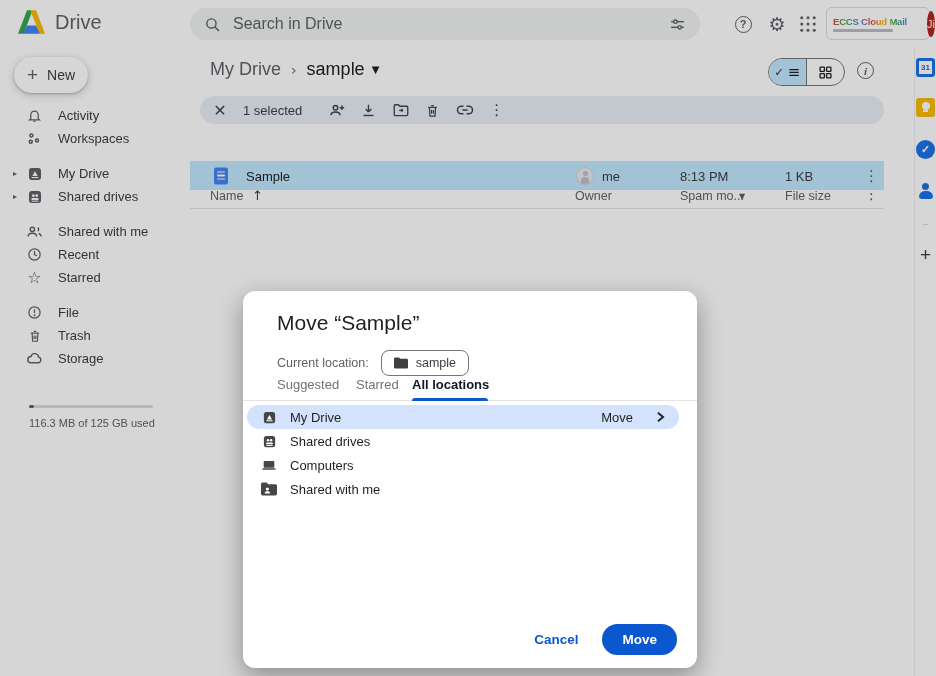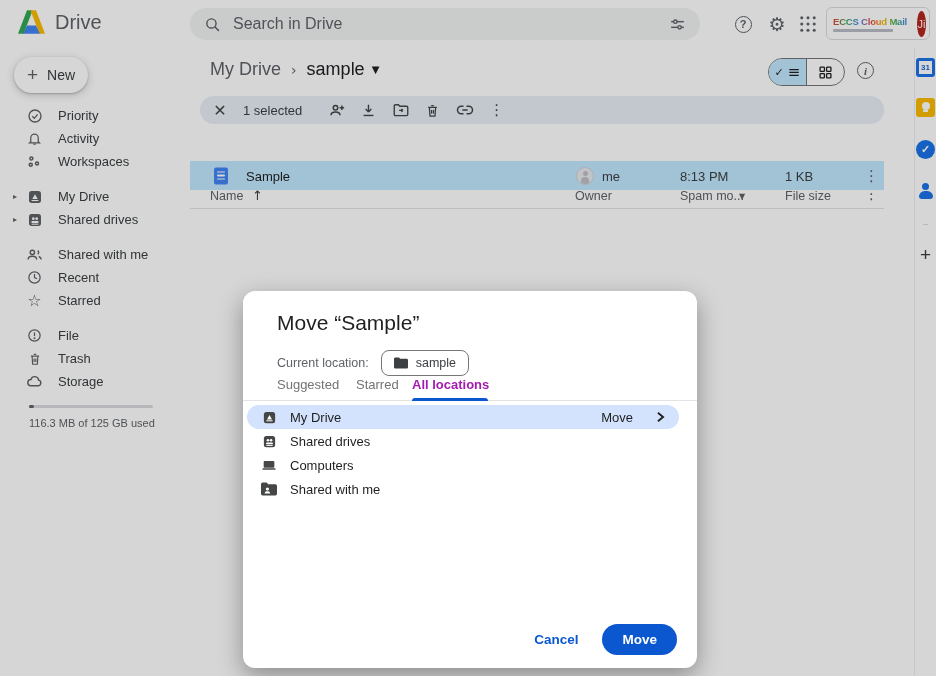--- a/index.html
+++ b/index.html
@@ -11,21 +11,21 @@
   
   .topbar { position:absolute; top:0; left:0; right:0; height:48px; background:#fff;padding-left:44px; }
   .logo-wrap { position:absolute; left:18px; top:10px; display:flex; align-items:center; gap:10px; }
   .logo-wrap svg { width:27px; height:24px; }
   .app-name { font-size:20px; color:#5f6368; }
   .searchbar { position:absolute; left:190px; top:8px; width:510px; height:32px; background:#f1f3f4; border-radius:16px; display:flex; align-items:center; padding:0 14px; gap:12px; }
   .searchbar input { flex:1; border:none; outline:none; background:transparent; font-size:16px; color:#202124; font-family:"Liberation Sans",sans-serif; }
   .searchbar input::placeholder { color:#5f6368; }
   .tb-icon { position:absolute; top:12px; width:24px; height:24px; display:flex; align-items:center; justify-content:center; color:#5f6368; }
   .circle-glyph { width:17px; height:17px; border:1.6px solid #5f6368; border-radius:50%; display:flex; align-items:center; justify-content:center; font-size:11px; color:#5f6368; font-weight:bold; }
-  .account-chip { position:absolute; right:6px; top:7px; width:104px; height:33px; background:#fff; border:1px solid #dadce0; border-radius:6px; display:flex; align-items:center; padding:2px 3px 2px 6px; gap:10px;margin-left:16px; }
+  .account-chip { position:absolute; right:6px; top:7px; width:104px; height:33px; background:#fff; border:1px solid #dadce0; border-radius:6px; display:flex; align-items:center; padding:2px 3px 2px 6px; gap:20px;margin-left:16px; }
   .badge-text { flex:1; display:flex; flex-direction:column; gap:2px; }
   .badge-title { font-size:9.5px; font-weight:bold; letter-spacing:-0.2px; white-space:nowrap;
     background:linear-gradient(90deg,#ea4335 0%,#34a853 18%,#4285f4 36%,#ea4335 52%,#fbbc04 68%,#34a853 84%,#4285f4 100%);
     -webkit-background-clip:text; background-clip:text; color:transparent; }
   .badge-sub { height:3px; width:60px; background:#b9bdc4; border-radius:1px; }
   .avatar { width:26px; height:26px; border-radius:50%; background:#b3261e; color:#fff; font-size:11px; display:flex; align-items:center; justify-content:center; }
 
   
   .sidebar { position:absolute; left:0; top:48px; width:190px; bottom:0; background:#fff; }
   .new-btn { position:absolute; left:14px; top:9px; width:74px; height:36px; background:#fff; border-radius:18px; box-shadow:0 1px 2px rgba(60,64,67,.3),0 2px 6px 2px rgba(60,64,67,.15); display:flex; align-items:center; justify-content:center; gap:9px; font-size:14px; color:#3c4043; cursor:pointer; }
@@ -84,21 +84,21 @@
   
   .scrim { position:absolute; inset:0; background:rgba(0,0,0,0.16); z-index:50; }
   .dialog { position:absolute; left:243px; top:291px; width:454px; height:377px; background:#fff; border-radius:12px; box-shadow:0 8px 24px rgba(0,0,0,.35); z-index:100; }
   .dlg-title { position:absolute; left:34px; top:20px; font-size:21px; color:#1f1f1f; }
   .dlg-loc { position:absolute; left:34px; top:59px; display:flex; align-items:center; gap:12px; }
   .dlg-loc-label { font-size:12.5px; color:#5f6368; }
   .dlg-chip { display:flex; align-items:center; gap:8px; border:1px solid #747775; border-radius:8px; height:26px; padding:0 12px; font-size:12.5px; color:#3c4043; cursor:pointer; }
   .folder-ic svg { display:block; }
   .dlg-tabs { position:absolute; left:0; right:0; top:84px; height:26px; border-bottom:1px solid #e3e3e3; }
   .dlg-tab { position:absolute; top:2px; font-size:13px; color:#737373; font-weight:bold; cursor:pointer; }
-  .dlg-tab.active { color:#a21caf; }
+  .dlg-tab.active { color:#0f172a; }
   .tab-underline { position:absolute; top:23px; height:3px; border-radius:3px 3px 0 0; background:#0b57d0; }
   .dlg-list { position:absolute; left:0; right:0; top:114px; }
   .dlg-row { height:24px; display:flex; align-items:center; padding:0 14px 0 18px; gap:13px; font-size:13px; color:#1f1f1f; cursor:pointer; }
   .dlg-row.selected { background:#d3e3fd; border-radius:12px; margin:0 18px 0 4px; padding-left:14px; }
   .dlg-row .spacer { flex:1; }
   .mini-ic { width:16px; height:16px; display:flex; align-items:center; justify-content:center; color:#444746; flex:none; }
   .move-hint { font-size:13px; color:#1f1f1f; margin-right:10px; }
   .dlg-footer { position:absolute; right:20px; bottom:13px; display:flex; align-items:center; gap:10px; }
   .btn-text { color:#0b57d0; font-size:13.5px; font-weight:bold; padding:8px 14px; border-radius:18px; cursor:pointer; background:none; border:none; font-family:"Liberation Sans",sans-serif; }
   .btn-filled { background:#0b57d0; color:#fff; font-size:13.5px; font-weight:bold; border:none; border-radius:18px; padding:8px 20px; cursor:pointer; font-family:"Liberation Sans",sans-serif; }
@@ -159,29 +159,20 @@
   </div>
 
   <div class="sidebar">
     <div class="new-btn">
       <span class="new-plus">+</span>
       <span>New</span>
     </div>
     <div class="nav">
       <div class="nav-row">
         <span class="nav-ic">
-          <svg width="16" height="16" viewBox="0 0 24 24" fill="none" stroke="#5f6368" stroke-width="2">
-              <circle cx="12" cy="12" r="9"></circle>
-              <polyline points="8,12.5 11,15.5 16,9.5"></polyline>
-            </svg>
-        </span>
-        <span>Priority</span>
-      </div>
-      <div class="nav-row">
-        <span class="nav-ic">
           <svg width="15" height="15" viewBox="0 0 24 24" fill="none" stroke="#5f6368" stroke-width="2">
               <path d="M6 17v-6a6 6 0 0 1 12 0v6l2 2H4z"></path>
               <path d="M10 21h4"></path>
             </svg>
         </span>
         <span>Activity</span>
       </div>
       <div class="nav-row">
         <span class="nav-ic">
           <svg width="15" height="15" viewBox="0 0 24 24" fill="none" stroke="#5f6368" stroke-width="2.4">

